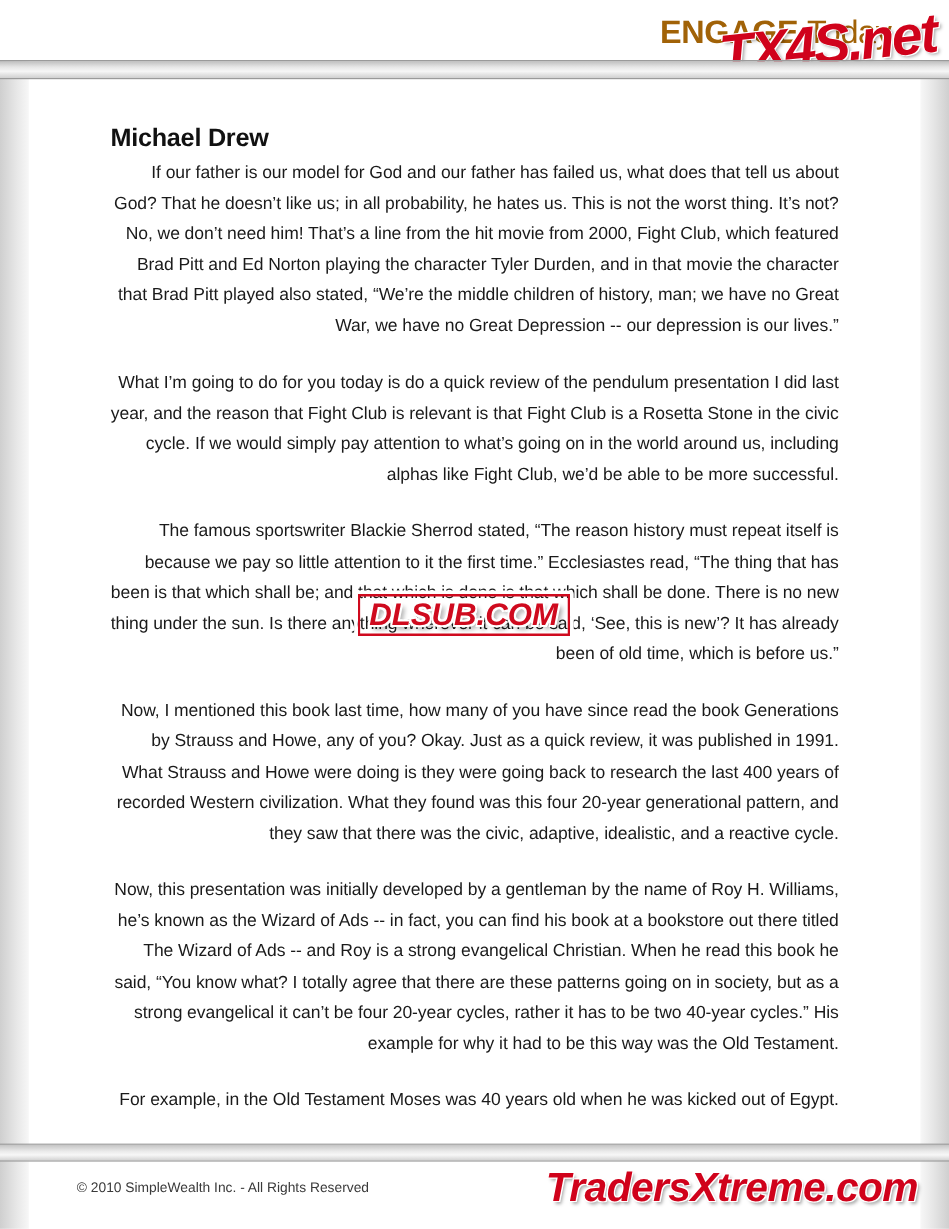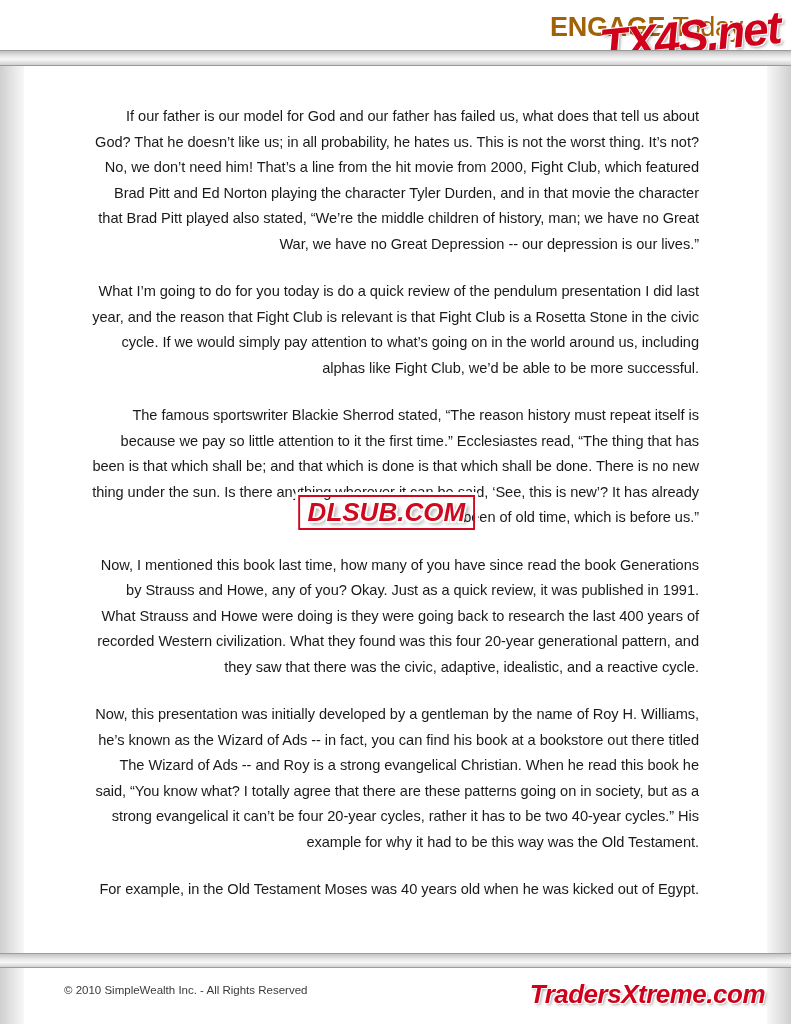--- a/index.html
+++ b/index.html
@@ -159,21 +159,21 @@
     position: absolute;
     left: 64px;
     bottom: 28px;
     font-size: 11.5px;
     color: #3a3a3a;
   }
   .wm-bottom {
     position: absolute;
     right: 26px;
     bottom: 14px;
-    font-size: 26px;
+    font-size: 34px;
     font-weight: 700;
     font-style: italic;
     color: #d0021b;
     letter-spacing: -0.5px;
     text-shadow:
       1px 1px 0 #ffffff,
       -1px -1px 0 #ffffff,
       1px -1px 0 #ffffff,
       -1px 1px 0 #ffffff,
       2px 2px 3px rgba(0,0,0,0.35);
@@ -189,20 +189,21 @@
   <div class="gutter-left"></div>
   <div class="gutter-right"></div>
 
   <div class="header-band">
     <div class="brand-title"><span>ENGAGE</span> <span class="brand-thin">Today</span></div>
     <div class="wm-top">TX4S.net</div>
   </div>
   <div class="header-rule"></div>
 
   <div class="content">
+    <h1 class="doc-title">Michael Drew</h1>
 
     <p class="para">If our father is our model for God and our father has failed us, what does that tell us about God? That he doesn’t like us; in all probability, he hates us. This is not the worst thing. It’s not? No, we don’t need him! That’s a line from the hit movie from 2000, Fight Club, which featured Brad Pitt and Ed Norton playing the character Tyler Durden, and in that movie the character that Brad Pitt played also stated, “We’re the middle children of history, man; we have no Great War, we have no Great Depression -- our depression is our lives.”</p>
     <p class="para">What I’m going to do for you today is do a quick review of the pendulum presentation I did last year, and the reason that Fight Club is relevant is that Fight Club is a Rosetta Stone in the civic cycle. If we would simply pay attention to what’s going on in the world around us, including alphas like Fight Club, we’d be able to be more successful.</p>
     <p class="para">The famous sportswriter Blackie Sherrod stated, “The reason history must repeat itself is because we pay so little attention to it the first time.” Ecclesiastes read, “The thing that has been is that which shall be; and that which is done is that which shall be done. There is no new thing under the sun. Is there anything wherever it can be said, ‘See, this is new’? It has already been of old time, which is before us.”</p>
     <p class="para">Now, I mentioned this book last time, how many of you have since read the book Generations by Strauss and Howe, any of you? Okay. Just as a quick review, it was published in 1991. What Strauss and Howe were doing is they were going back to research the last 400 years of recorded Western civilization. What they found was this four 20-year generational pattern, and they saw that there was the civic, adaptive, idealistic, and a reactive cycle.</p>
     <p class="para">Now, this presentation was initially developed by a gentleman by the name of Roy H. Williams, he’s known as the Wizard of Ads -- in fact, you can find his book at a bookstore out there titled The Wizard of Ads -- and Roy is a strong evangelical Christian. When he read this book he said, “You know what? I totally agree that there are these patterns going on in society, but as a strong evangelical it can’t be four 20-year cycles, rather it has to be two 40-year cycles.” His example for why it had to be this way was the Old Testament.</p>
     <p class="para">For example, in the Old Testament Moses was 40 years old when he was kicked out of Egypt.</p>
   </div>
 
   <div class="wm-center">DLSUB.COM</div>

